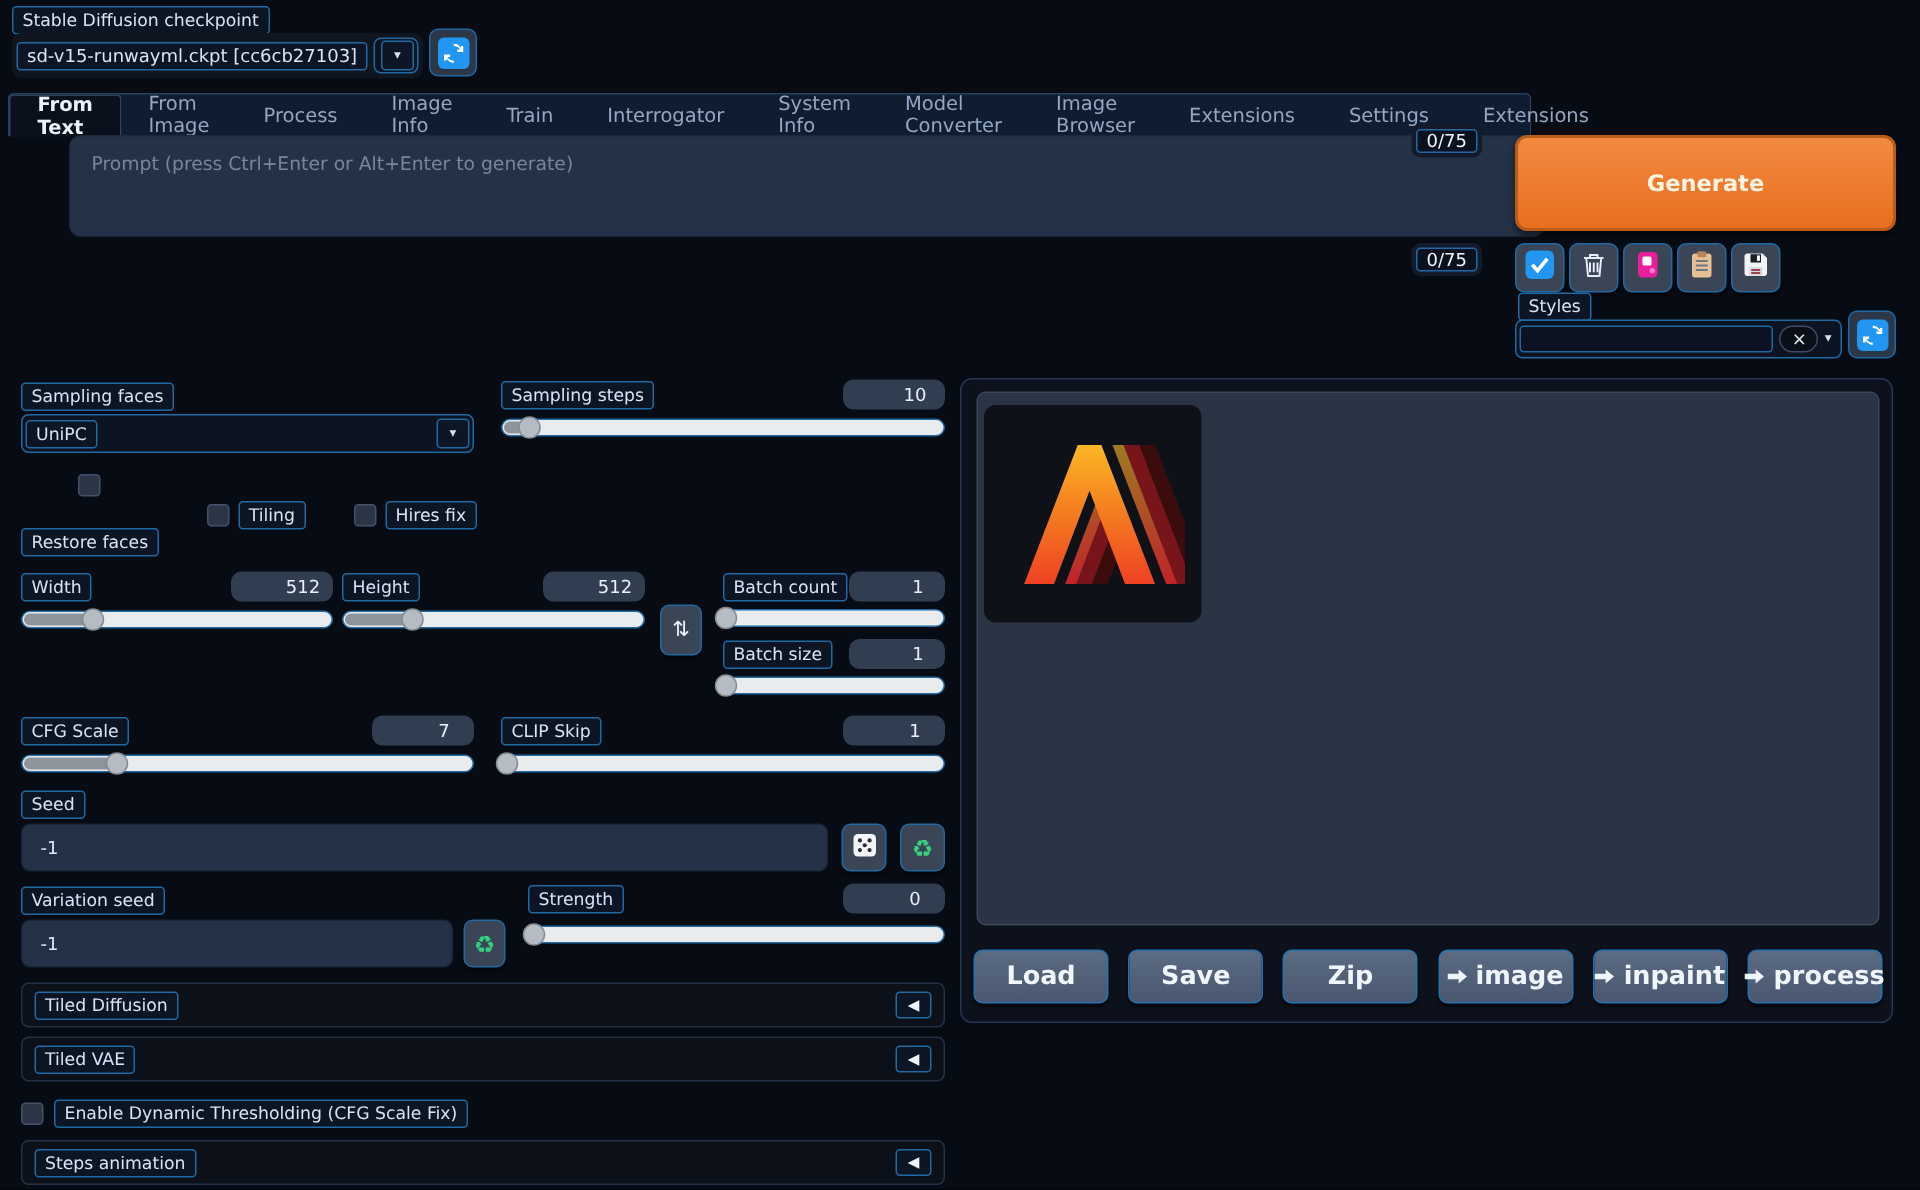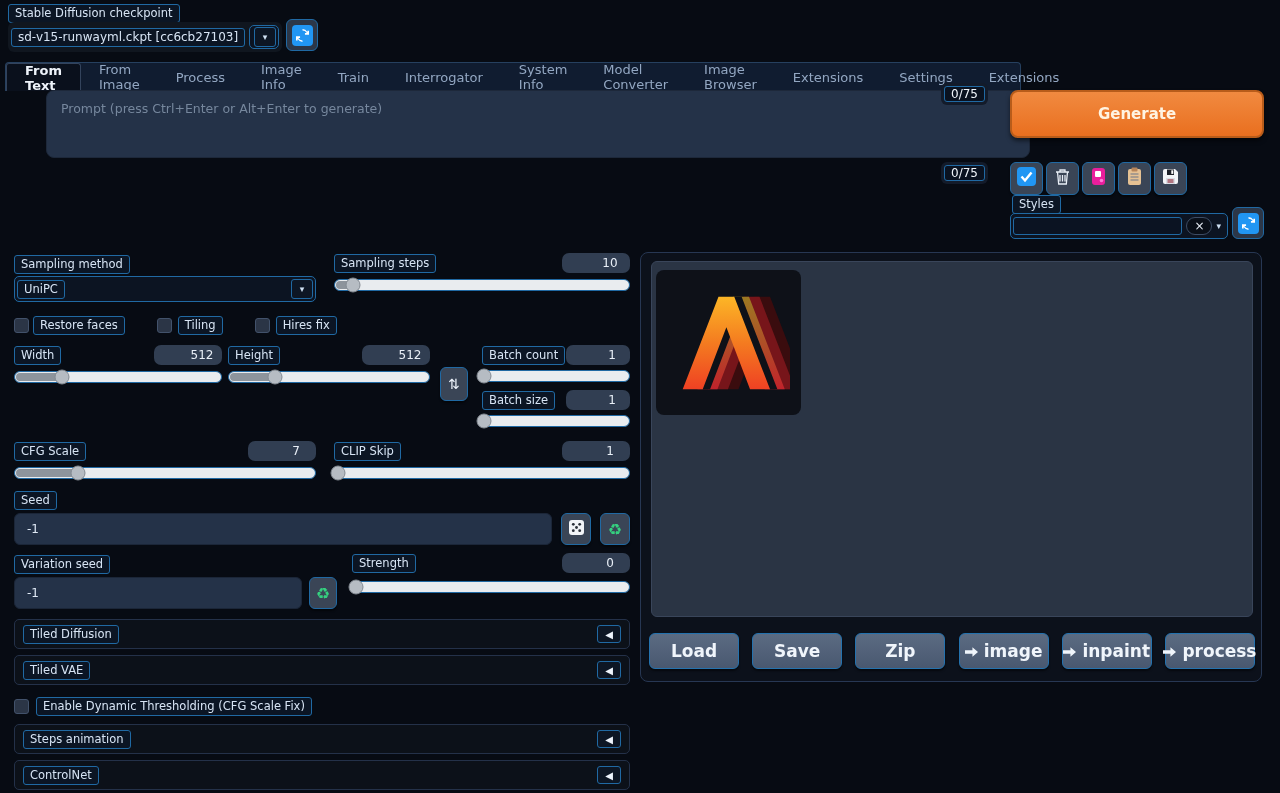--- a/index.html
+++ b/index.html
@@ -63,21 +63,21 @@
   .ckpt-select { width:84px; height:24px; }
   .hdr-refresh { position:absolute; left:286px; top:19px; }
   
   .tabs { position:absolute; left:5px; top:62px; width:1016px; height:29px;
     background:#101c30; border:1px solid #26405f; border-bottom:none; border-radius:4px 4px 0 0;
     display:flex; align-items:stretch; }
   .tab { padding:0 18px; display:flex; align-items:center; font-size:13px; color:#93a7c2; }
   .tab.active { background:#0a101c; border:1px solid #33435c; border-bottom:none; border-radius:3px 3px 0 0;
     color:#eef3fa; font-weight:bold; }
   
-  .genbtn { position:absolute; left:1010px; top:90px; width:254px; height:48px;
+  .genbtn { position:absolute; left:1010px; top:90px; width:254px; height:64px;
     background:linear-gradient(180deg,#f18a40,#e96f1f); border:2px solid #b85c1a; border-radius:8px;
     display:flex; align-items:center; justify-content:center;
     color:#fff4e2; font-size:15px; font-weight:bold; box-shadow:0 3px 4px rgba(0,0,0,.5); }
   .toolrow { position:absolute; left:1010px; top:162px; display:flex; gap:3px; }
   .styles-label { position:absolute; left:1012px; top:195px; }
   .styles-row { position:absolute; left:1010px; top:213px; width:218px; }
   .clearcircle { width:26px; height:18px; border-radius:9px; background:#0a0f18; border:1px solid #3d4c64;
     display:flex; align-items:center; justify-content:center; color:#e8eef6; font-size:12px; }
   .styles-refresh { position:absolute; left:1232px; top:207px; }
   
@@ -196,41 +196,41 @@
       <svg width="13" height="13" viewBox="0 0 16 16">
           <path d="M8 2a6 6 0 0 1 5.2 3H11v2h5V2h-2v1.6A8 8 0 0 0 8 0v2zm0 12a6 6 0 0 1-5.2-3H5V9H0v5h2v-1.6A8 8 0 0 0 8 16v-2z" fill="#ffffff"></path>
         </svg>
     </span>
   </div>
 
   <div class="controls">
 
     <div class="row" style="gap:18px;">
       <div style="width:302px;">
-        <span class="chip">Sampling method</span>
+        <span class="chip">Sampling faces</span>
         <div class="ddl" style="margin-top:2px;">
           <span class="chip">UniPC</span>
           <span class="spacer"></span>
           <span class="arrowbox">▾</span>
         </div>
       </div>
       <div style="width:296px;">
         <div class="lbl-row">
           <span class="chip">Sampling steps</span>
           <span class="badge">10</span>
         </div>
         <div class="slider" style="--p:6%; margin-top:6px;">
           <div class="fill"></div>
             <div class="handle"></div>
         </div>
       </div>
     </div>
 
     <div class="row" style="margin-top:14px; gap:32px; align-items:center;">
-      <div class="row" style="gap:4px; align-items:center;">
+      <div class="row" style="gap:21px; align-items:center;flex-direction:column;">
         <span class="cb"></span>
         <span class="chip">Restore faces</span>
       </div>
       <div class="row" style="gap:6px; align-items:center;">
         <span class="cb"></span>
         <span class="chip">Tiling</span>
       </div>
       <div class="row" style="gap:6px; align-items:center;">
         <span class="cb"></span>
         <span class="chip">Hires fix</span>
@@ -276,21 +276,21 @@
           <span class="chip">Batch size</span>
           <span class="badge" style="min-width:64px;">1</span>
         </div>
         <div class="slider" style="--p:1%; margin-top:5px;">
           <div class="fill"></div>
             <div class="handle"></div>
         </div>
       </div>
     </div>
 
-    <div class="row" style="margin-top:14px; gap:8px;justify-content:space-between;">
+    <div class="row" style="margin-top:14px; gap:18px;">
       <div style="width:302px;">
         <div class="lbl-row">
           <span class="chip">CFG Scale</span>
           <span class="badge">7</span>
         </div>
         <div class="slider" style="--p:21%; margin-top:6px;">
           <div class="fill"></div>
             <div class="handle"></div>
         </div>
       </div>

